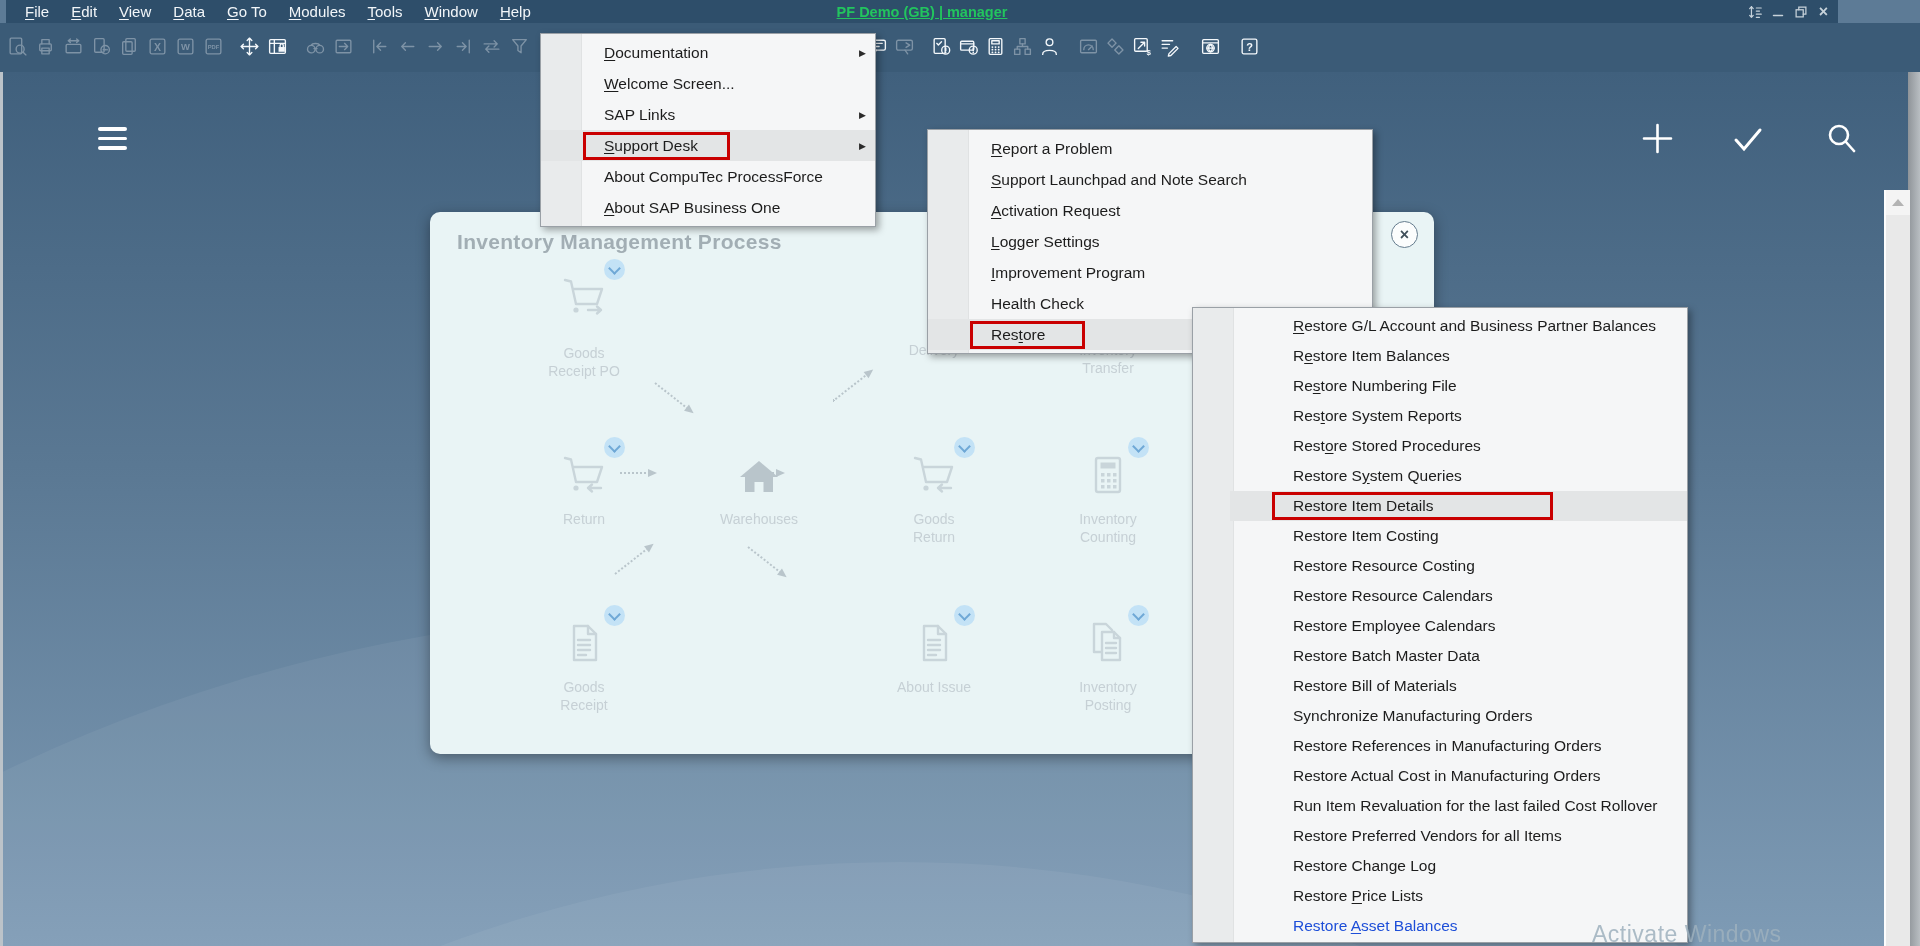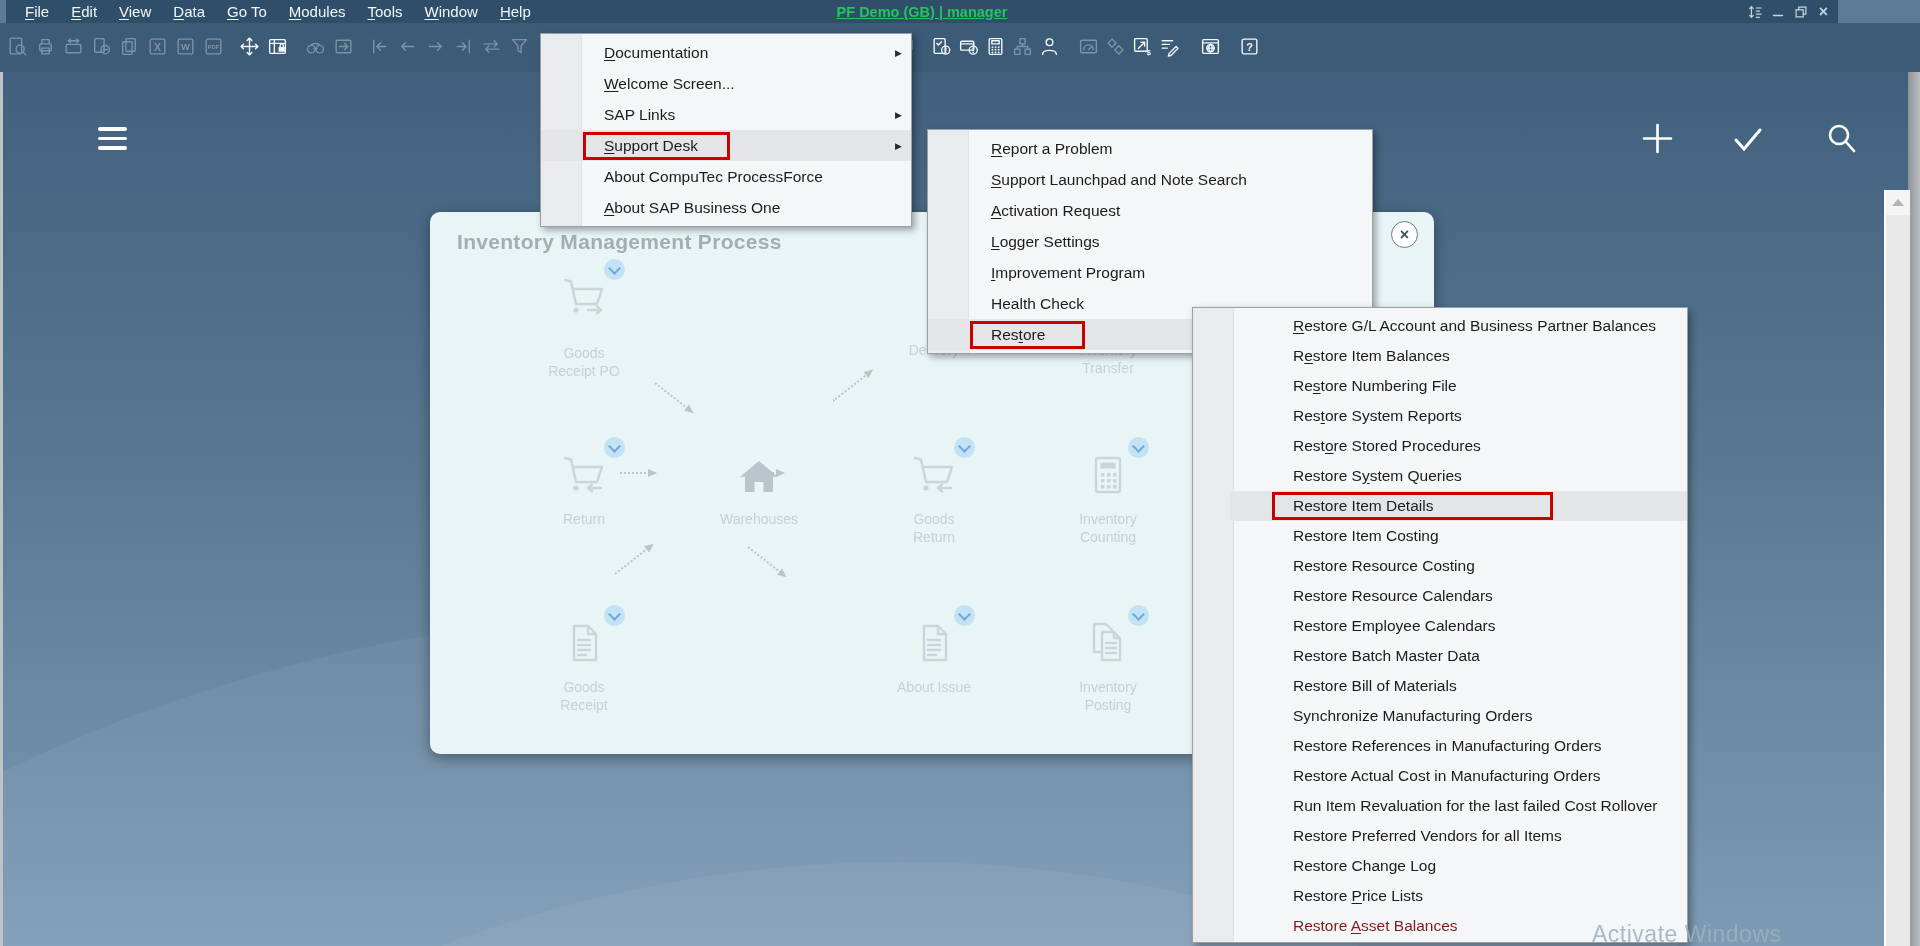--- a/index.html
+++ b/index.html
@@ -56,26 +56,26 @@
   .vscroll{position:absolute;left:1884px;top:190px;width:24px;height:756px;background:#e9e9e9;border-left:2px solid #fdfdfd;z-index:9;}
   .vscroll .btn{position:absolute;left:0;top:0;width:24px;height:25px;background:#f4f4f4;display:flex;align-items:center;justify-content:center;}
   .vscroll .tri{width:0;height:0;border-left:6px solid transparent;border-right:6px solid transparent;border-bottom:7px solid #b3b3b3;}
   
   .menu{position:absolute;background:#f5f6f7;border:1px solid #9aa0a6;box-shadow:3px 3px 7px rgba(0,0,0,.35);padding:3px 0;box-sizing:border-box;}
   .menu::before{content:'';position:absolute;left:0;top:0;bottom:0;width:40px;background:#e9ebec;border-right:1px solid #e0e2e3;}
   .mrow{position:relative;display:flex;align-items:center;padding-left:63px;color:#1c1c1c;font-size:15.5px;white-space:nowrap;z-index:1;}
   .menu-help .mrow,.menu-support .mrow{height:31px;}
   .menu-restore .mrow{height:30px;}
   .mrow.hl{background:#e3e5e6;}
-  .mrow.dis{color:#7f1d1d;}
+  .mrow.dis{color:#1d4ed8;}
   .marrow{position:absolute;right:9px;font-size:9px;color:#2a2a2a;}
   .mlabel{position:relative;display:inline-block;}
   .mlabel.redbox::after{content:'';position:absolute;left:-21px;right:calc(-1 * var(--rp,26px));top:-5px;bottom:-5px;
     border:3.5px solid #c90000;pointer-events:none;}
-  .menu-help{left:540px;top:33px;width:372px;z-index:20;}
+  .menu-help{left:540px;top:33px;width:336px;z-index:20;}
   .menu-support{left:927px;top:129px;width:446px;z-index:21;}
   .menu-restore{left:1192px;top:307px;width:496px;height:636px;z-index:22;padding-left:37px;}
   .watermark{position:absolute;left:1592px;top:921px;font-size:23px;color:rgba(158,176,189,.85);z-index:30;letter-spacing:.5px;}
 </style>
 </head>
 <body>
 
 <div class="screen">
 
   <div class="main">

